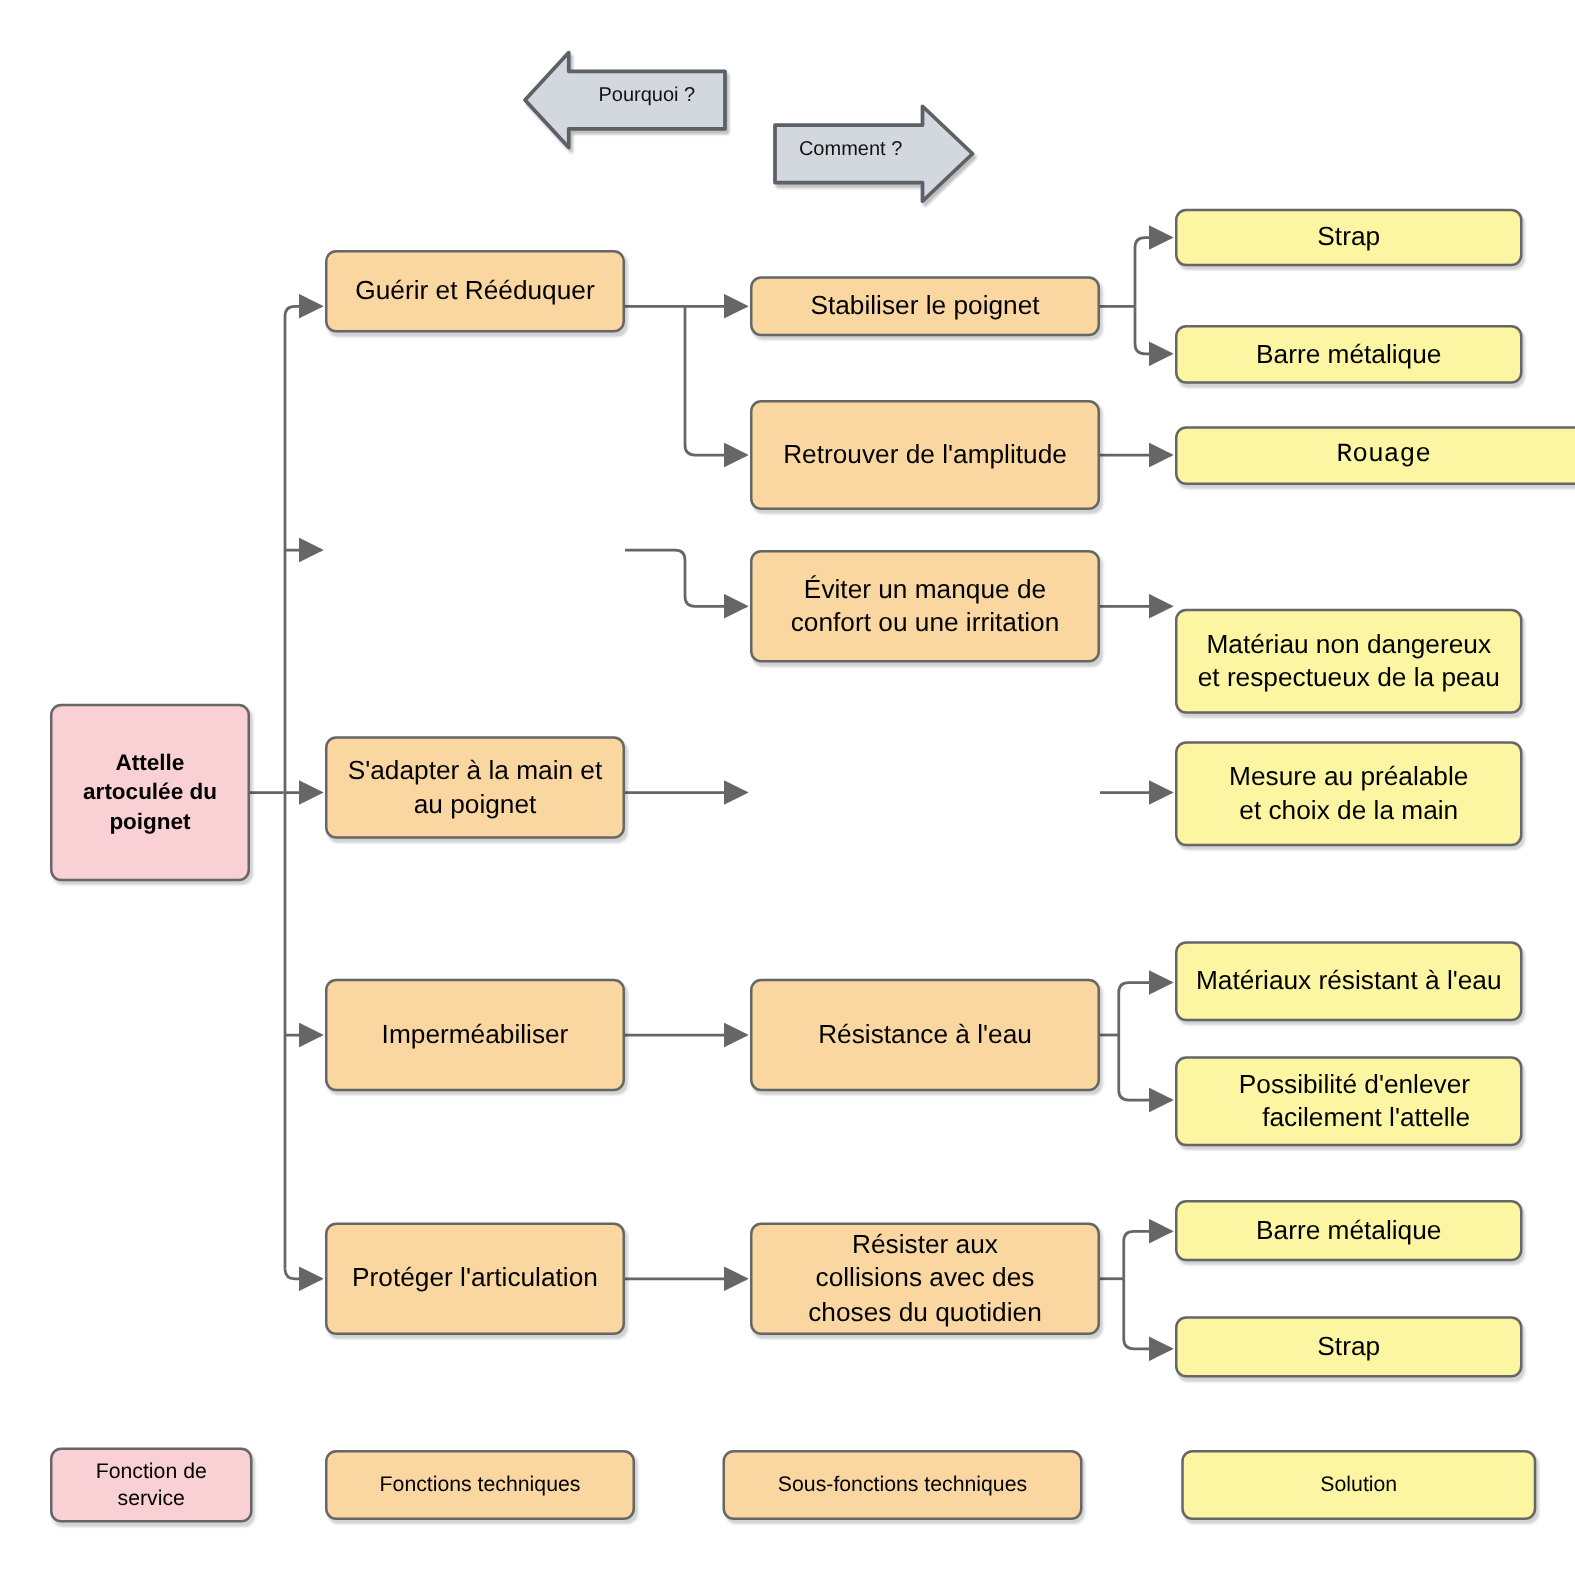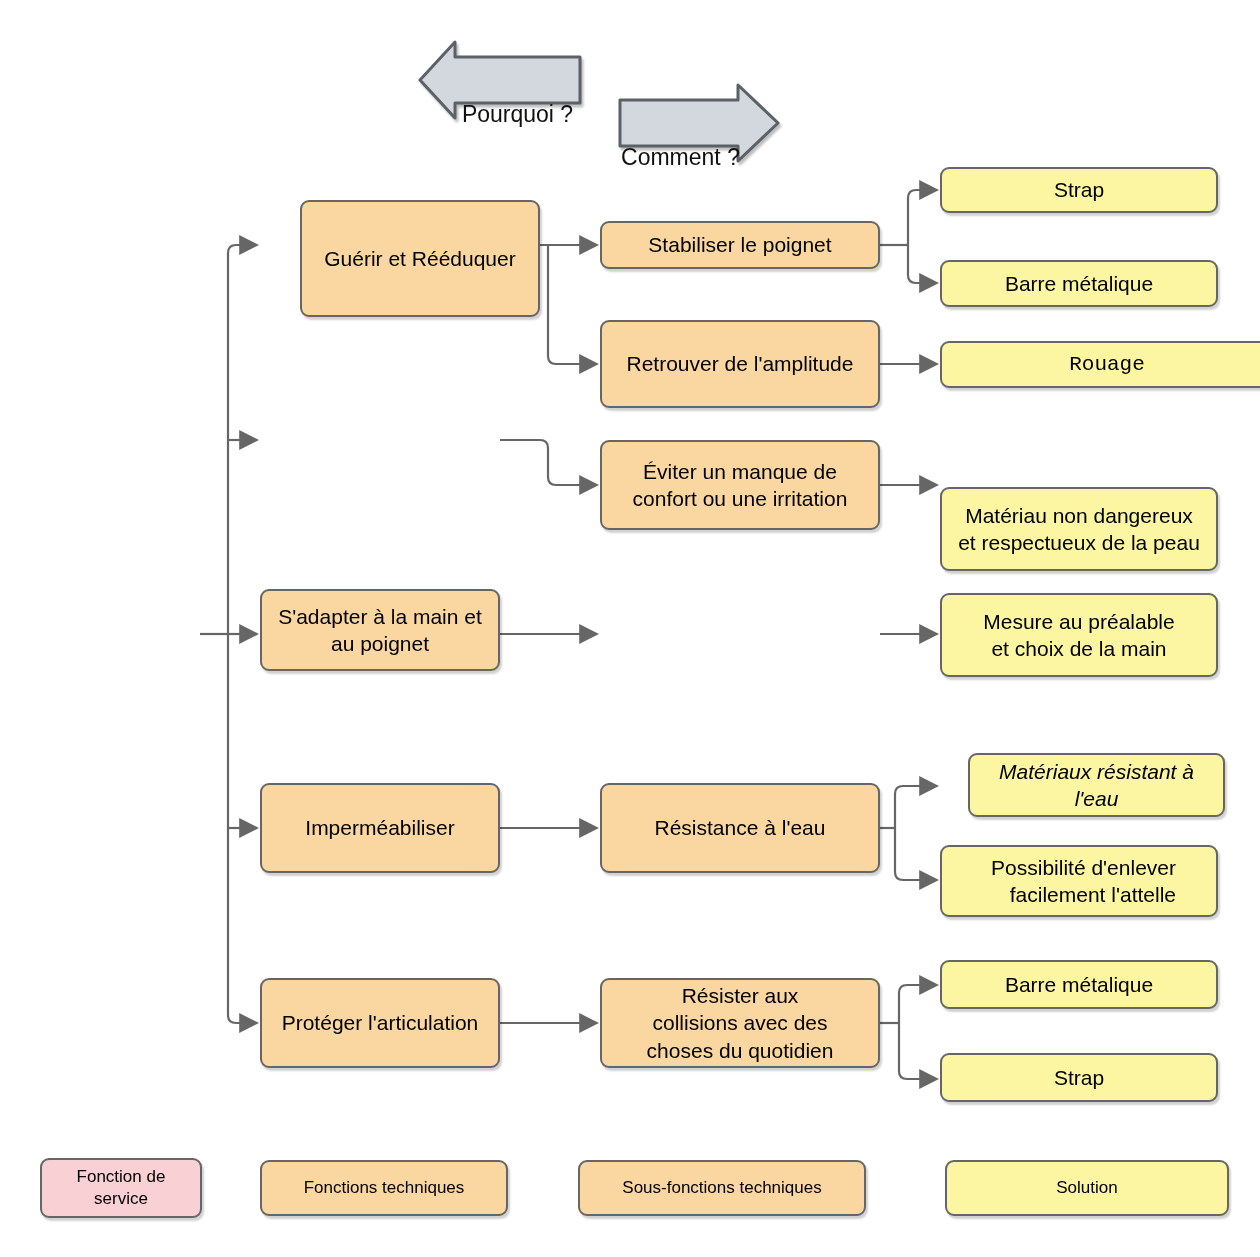--- a/index.html
+++ b/index.html
@@ -23,21 +23,21 @@
     font-size:21px;line-height:1.3;box-sizing:border-box;padding:4px 12px;
     box-shadow:2px 3px 2px rgba(0,0,0,0.18);
   }
   .service{background:var(--service-fill);}
   .technical{background:var(--technical-fill);}
   .solution{background:var(--solution-fill);}
   .root{font-weight:bold;font-size:18px;padding:4px 14px;}
   .pad-md{padding:4px 26px;}
   .pad-lg{padding:4px 40px;}
   .arrow-label{
-    position:absolute;z-index:3;font-size:23px;text-align:center;color:#111;margin-top:33px;
+    position:absolute;z-index:3;font-size:16px;text-align:center;color:#111;
   }
   .legend .node{font-size:17px;}
 </style>
 </head>
 <body>
 
 <div id="canvas">
 
   <svg class="wires" viewBox="0 0 1260 1257" xmlns="http://www.w3.org/2000/svg">
     <defs>
@@ -81,38 +81,39 @@
     <path class="edge" marker-end="url(#arrow)" d="M908,245 V198 Q908,190 916,190 H937"></path>
     <path class="edge" marker-end="url(#arrow)" d="M908,245 V275 Q908,283 916,283 H937"></path>
 
     <path class="edge" marker-end="url(#arrow)" d="M880,364 H937"></path>
     <path class="edge" marker-end="url(#arrow)" d="M880,485 H937"></path>
   </svg>
 
   <div class="arrow-label" style="left:440px;top:68px;width:155px;">Pourquoi ?</div>
   <div class="arrow-label" style="left:608px;top:111px;width:145px;">Comment ?</div>
 
+  <div class="node service root" style="left:40px;top:563px;width:160px;height:142px;">Attelle artoculée du poignet</div>
 
-  <div class="node technical" style="left:260px;top:200px;width:240px;height:117px;margin-left:40px;">Guérir et Rééduquer</div>
+  <div class="node technical" style="left:260px;top:200px;width:240px;height:66px;">Guérir et Rééduquer</div>
   <div class="node technical" style="left:260px;top:589px;width:240px;height:82px;">S'adapter à la main et au poignet</div>
   <div class="node technical" style="left:260px;top:783px;width:240px;height:90px;">Imperméabiliser</div>
   <div class="node technical" style="left:260px;top:978px;width:240px;height:90px;">Protéger l'articulation</div>
 
   <div class="node technical" style="left:600px;top:221px;width:280px;height:48px;">Stabiliser le poignet</div>
   <div class="node technical" style="left:600px;top:320px;width:280px;height:88px;">Retrouver de l'amplitude</div>
   <div class="node technical pad-md" style="left:600px;top:440px;width:280px;height:90px;">Éviter un manque de confort ou une irritation</div>
   <div class="node technical" style="left:600px;top:783px;width:280px;height:90px;">Résistance à l'eau</div>
   <div class="node technical pad-lg" style="left:600px;top:978px;width:280px;height:90px;">Résister aux collisions avec des choses du quotidien</div>
 
   <div class="node solution" style="left:940px;top:167px;width:278px;height:46px;">Strap</div>
   <div class="node solution" style="left:940px;top:260px;width:278px;height:47px;">Barre métalique</div>
   <div class="node solution" style="left:940px;top:341px;width:334px;height:47px;font-family:Liberation Mono, monospace;">Rouage</div>
   <div class="node solution" style="left:940px;top:443px;width:278px;height:84px;margin-top:44px;">Matériau non dangereux et respectueux de la peau</div>
   <div class="node solution pad-lg" style="left:940px;top:593px;width:278px;height:84px;">Mesure au préalable et choix de la main</div>
-  <div class="node solution" style="left:968px;top:753px;width:257px;height:64px;font-style:italic;">Matériaux résistant à l'eau</div>
+  <div class="node solution" style="left:940px;top:753px;width:278px;height:64px;">Matériaux résistant à l'eau</div>
   <div class="node solution pad-lg" style="left:940px;top:845px;width:278px;height:72px;text-align:right;">Possibilité d'enlever facilement l'attelle</div>
   <div class="node solution" style="left:940px;top:960px;width:278px;height:49px;">Barre métalique</div>
   <div class="node solution" style="left:940px;top:1053px;width:278px;height:49px;">Strap</div>
 
   <div class="legend">
     <div class="node service" style="left:40px;top:1158px;width:162px;height:60px;">Fonction de service</div>
     <div class="node technical" style="left:260px;top:1160px;width:248px;height:56px;">Fonctions techniques</div>
     <div class="node technical" style="left:578px;top:1160px;width:288px;height:56px;">Sous-fonctions techniques</div>
     <div class="node solution" style="left:945px;top:1160px;width:284px;height:56px;">Solution</div>
   </div>

